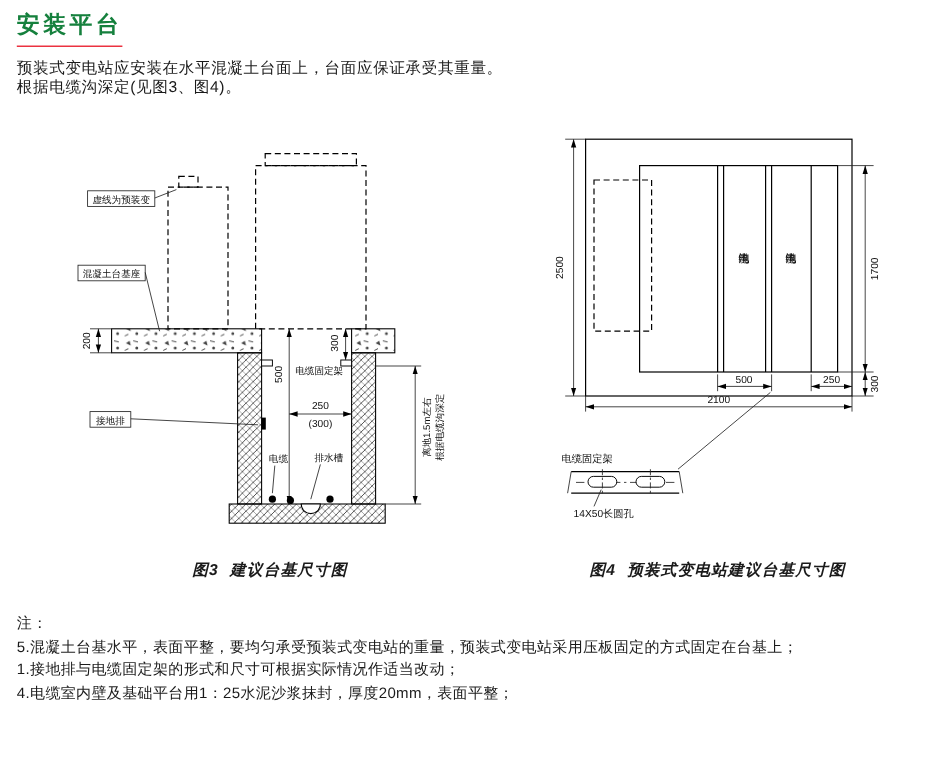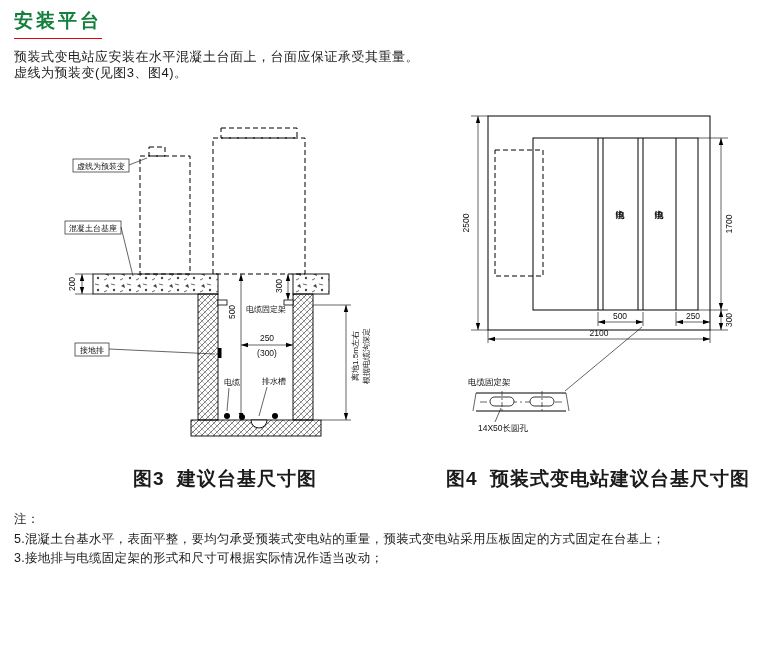--- a/index.html
+++ b/index.html
@@ -14,42 +14,42 @@
   .title {
     position:absolute; left:14px; top:8px;
     font-size:19px; font-weight:bold; color:#15803d;
     letter-spacing:3px; border-bottom:1px solid #e60012; padding-bottom:4px;
   }
   .intro1 { position:absolute; left:14px; top:48px; font-size:13px; letter-spacing:.5px; }
   .intro2 { position:absolute; left:14px; top:64px; font-size:13px; letter-spacing:.5px; }
   .fig3 { position:absolute; left:55px; top:90px; }
   .fig4 { position:absolute; left:438px; top:103px; }
   .cap {
-    position:absolute; top:466px; font-size:19px; font-weight:bold;
-    text-align:center; white-space:pre; letter-spacing:1px;
+    position:absolute; top:466px; font-size:13px; font-weight:bold;
+    text-align:center; white-space:pre; letter-spacing:1px;font-style:italic;
   }
   .cap3 { left:55px; width:340px; }
   .cap4 { left:428px; width:340px; }
   .notes {
     position:absolute; left:14px; top:510px; width:756px;
     font-size:12.5px; line-height:19.5px; letter-spacing:.3px;
   }
   svg { overflow:visible; display:block; }
   svg text { fill:#111; }
   .geo  { stroke:#000; stroke-width:1; fill:none; }
   .thin { stroke:#222; stroke-width:.7; fill:none; }
   .dash { stroke:#000; stroke-width:1; fill:none; stroke-dasharray:5 3; }
   .vtext { writing-mode:vertical-rl; text-orientation:upright; }
 </style>
 </head>
 <body>
 
 <h1 class="title">安装平台</h1>
 <div class="intro1">预装式变电站应安装在水平混凝土台面上，台面应保证承受其重量。</div>
-<div class="intro2">虚线为预装变(见图3、图4)。</div>
+<div class="intro2">根据电缆沟深定(见图3、图4)。</div>
 
 <svg class="fig3" width="340" height="370" viewBox="0 0 340 370">
   <defs>
     <marker id="ar" markerUnits="userSpaceOnUse" markerWidth="8" markerHeight="6" refX="7" refY="2.2" orient="auto-start-reverse" viewBox="0 0 8 5">
       <path d="M0 0 L7 2.2 L0 4.4 Z" fill="#000"></path>
     </marker>
     <pattern id="agg" width="16" height="12" patternUnits="userSpaceOnUse">
       <path d="M2 4 l4 2 l-1 -4 z" fill="#444"></path>
       <circle cx="11" cy="8" r="1.2" fill="#444"></circle>
       <path d="M8 2 l4 1 M1 10 l3 -1.5" stroke="#444" stroke-width="0.8"></path>
@@ -198,14 +198,15 @@
     <text x="40" y="328" text-anchor="start">14X50长圆孔</text>
   </g>
 </svg>
 
 <div class="cap cap3">图3  建议台基尺寸图</div>
 <div class="cap cap4">图4  预装式变电站建议台基尺寸图</div>
 
 <div class="notes">
   <div>注：</div>
   <div>5.混凝土台基水平，表面平整，要均匀承受预装式变电站的重量，预装式变电站采用压板固定的方式固定在台基上；</div>
-  <div>3.接地排与电缆固定架的形式和尺寸可根据实际情况作适当改动；</div>
+  <div>1.接地排与电缆固定架的形式和尺寸可根据实际情况作适当改动；</div>
+  <div>4.电缆室内壁及基础平台用1：25水泥沙浆抹封，厚度20mm，表面平整；</div>
 </div>
 
 </body></html>

